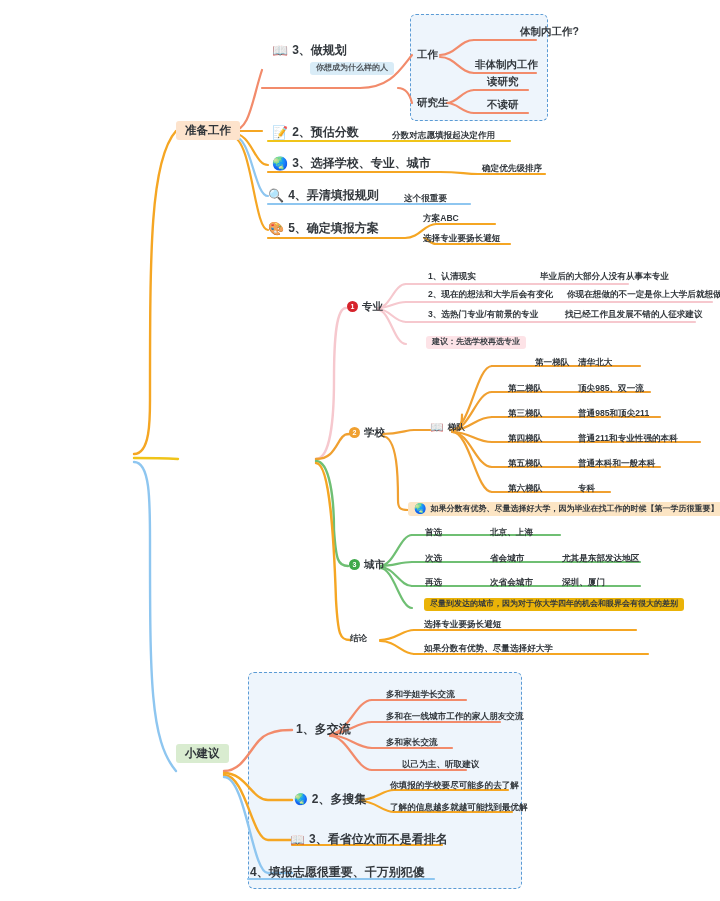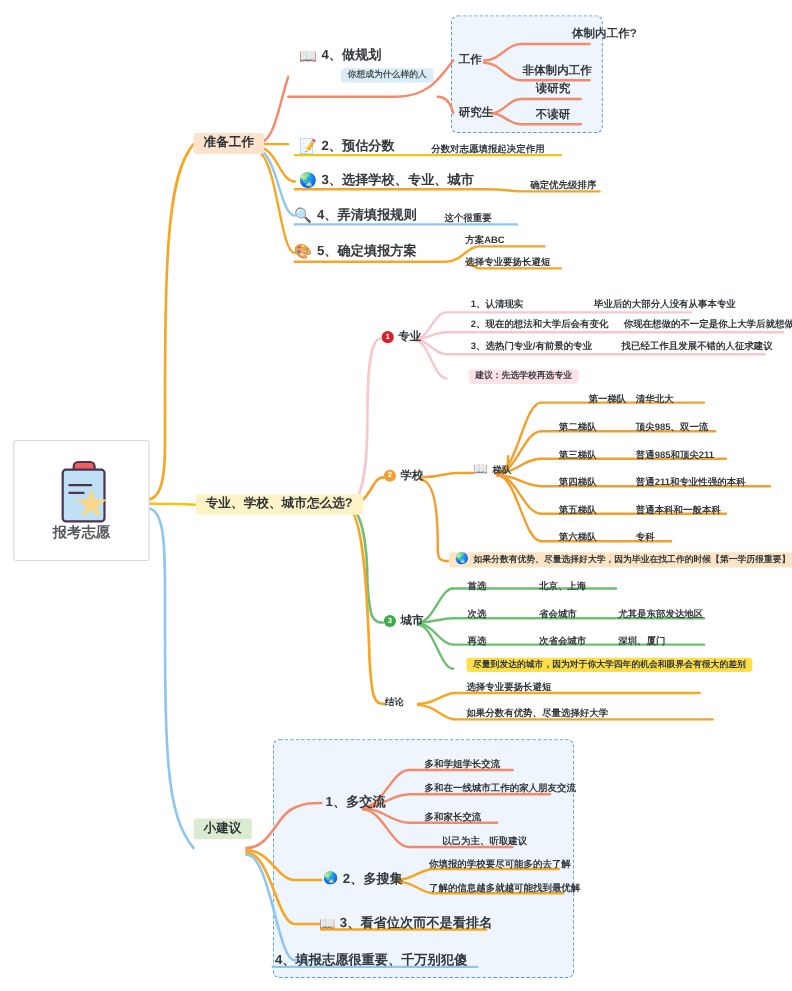--- a/index.html
+++ b/index.html
@@ -31,21 +31,21 @@
   
   .t{font-size:10px;font-weight:700;color:#33383d;}
   .t.big{font-size:12px;}
   .t.mid{font-size:10.5px;}
   .t.sm{font-size:8.6px;}
 
   .tagbox{padding:2px 6px;border-radius:3px;font-size:8px;font-weight:700;}
   .tagbox.blue{background:#d9ecf7;color:#4f5459;}
   .tagbox.pink{background:#fde3e7;color:#3a3f44;}
   .tagbox.orangebg{background:#fce5c4;color:#33383d;}
-  .tagbox.greenbg{background:#fde047;color:#33383d;}
+  .tagbox.greenbg{background:#eab308;color:#33383d;}
 
   .ico{font-size:13px;line-height:1;margin-right:4px;}
   .row{display:flex;align-items:center;}
 
   .badge{
     display:inline-flex;align-items:center;justify-content:center;
     width:11px;height:11px;border-radius:50%;color:#fff;
     font-size:7px;font-weight:700;margin-right:4px;
   }
   .badge.b1{background:#d6232b;}
@@ -171,36 +171,26 @@
       <path d="M360,801 C376,801 382,812 394,812" stroke="#f5a623" stroke-width="2.2"></path>
       <path d="M394,790 L508,790" stroke="#f5a623" stroke-width="2.2"></path>
       <path d="M394,812 L512,812" stroke="#f5a623" stroke-width="2.2"></path>
 
       <path d="M292,845 L442,845" stroke="#f5a623" stroke-width="2.2"></path>
 
       <path d="M248,879 L434,879" stroke="#8ec6f0" stroke-width="2.2"></path>
     </g>
   </svg>
 
-  <div class="node root">
-    <div class="clip">
-      <div class="clamp"></div>
-        <div class="board"></div>
-      <div class="l1"></div>
-        <div class="l2"></div>
-        <div class="star"></div>
-    </div>
-    <div class="rlabel">报考志愿</div>
-  </div>
 
   <div class="node pill orange" style="left:176px;top:121px;">准备工作</div>
 
   <div class="node row" style="left:272px;top:44px;">
     <span class="ico">📖</span>
-    <span class="t big">4、做规划</span>
+    <span class="t big">3、做规划</span>
   </div>
   <div class="node tagbox blue" style="left:310px;top:62px;">你想成为什么样的人</div>
 
   <div class="node t mid" style="left:417px;top:49px;">工作</div>
   <div class="node t mid" style="left:480px;top:26px;margin-left:40px;">体制内工作?</div>
   <div class="node t mid" style="left:475px;top:59px;">非体制内工作</div>
   <div class="node t mid" style="left:417px;top:97px;">研究生</div>
   <div class="node t mid" style="left:487px;top:76px;">读研究</div>
   <div class="node t mid" style="left:487px;top:99px;">不读研</div>
 
@@ -222,21 +212,20 @@
   </div>
   <div class="node t sm" style="left:404px;top:194px;">这个很重要</div>
 
   <div class="node row" style="left:268px;top:222px;">
     <span class="ico">🎨</span>
     <span class="t big">5、确定填报方案</span>
   </div>
   <div class="node t sm" style="left:423px;top:214px;">方案ABC</div>
   <div class="node t sm" style="left:423px;top:234px;">选择专业要扬长避短</div>
 
-  <div class="node pill yellow" style="left:178px;top:449px;">专业、学校、城市怎么选?</div>
 
   <div class="node row" style="left:347px;top:301px;">
     <span class="badge b1">1</span>
     <span class="t mid">专业</span>
   </div>
   <div class="node t sm" style="left:428px;top:272px;">1、认清现实</div>
   <div class="node t sm" style="left:540px;top:272px;">毕业后的大部分人没有从事本专业</div>
   <div class="node t sm" style="left:428px;top:290px;">2、现在的想法和大学后会有变化</div>
   <div class="node t sm" style="left:567px;top:290px;">你现在想做的不一定是你上大学后就想做的</div>
   <div class="node t sm" style="left:428px;top:310px;">3、选热门专业/有前景的专业</div>

